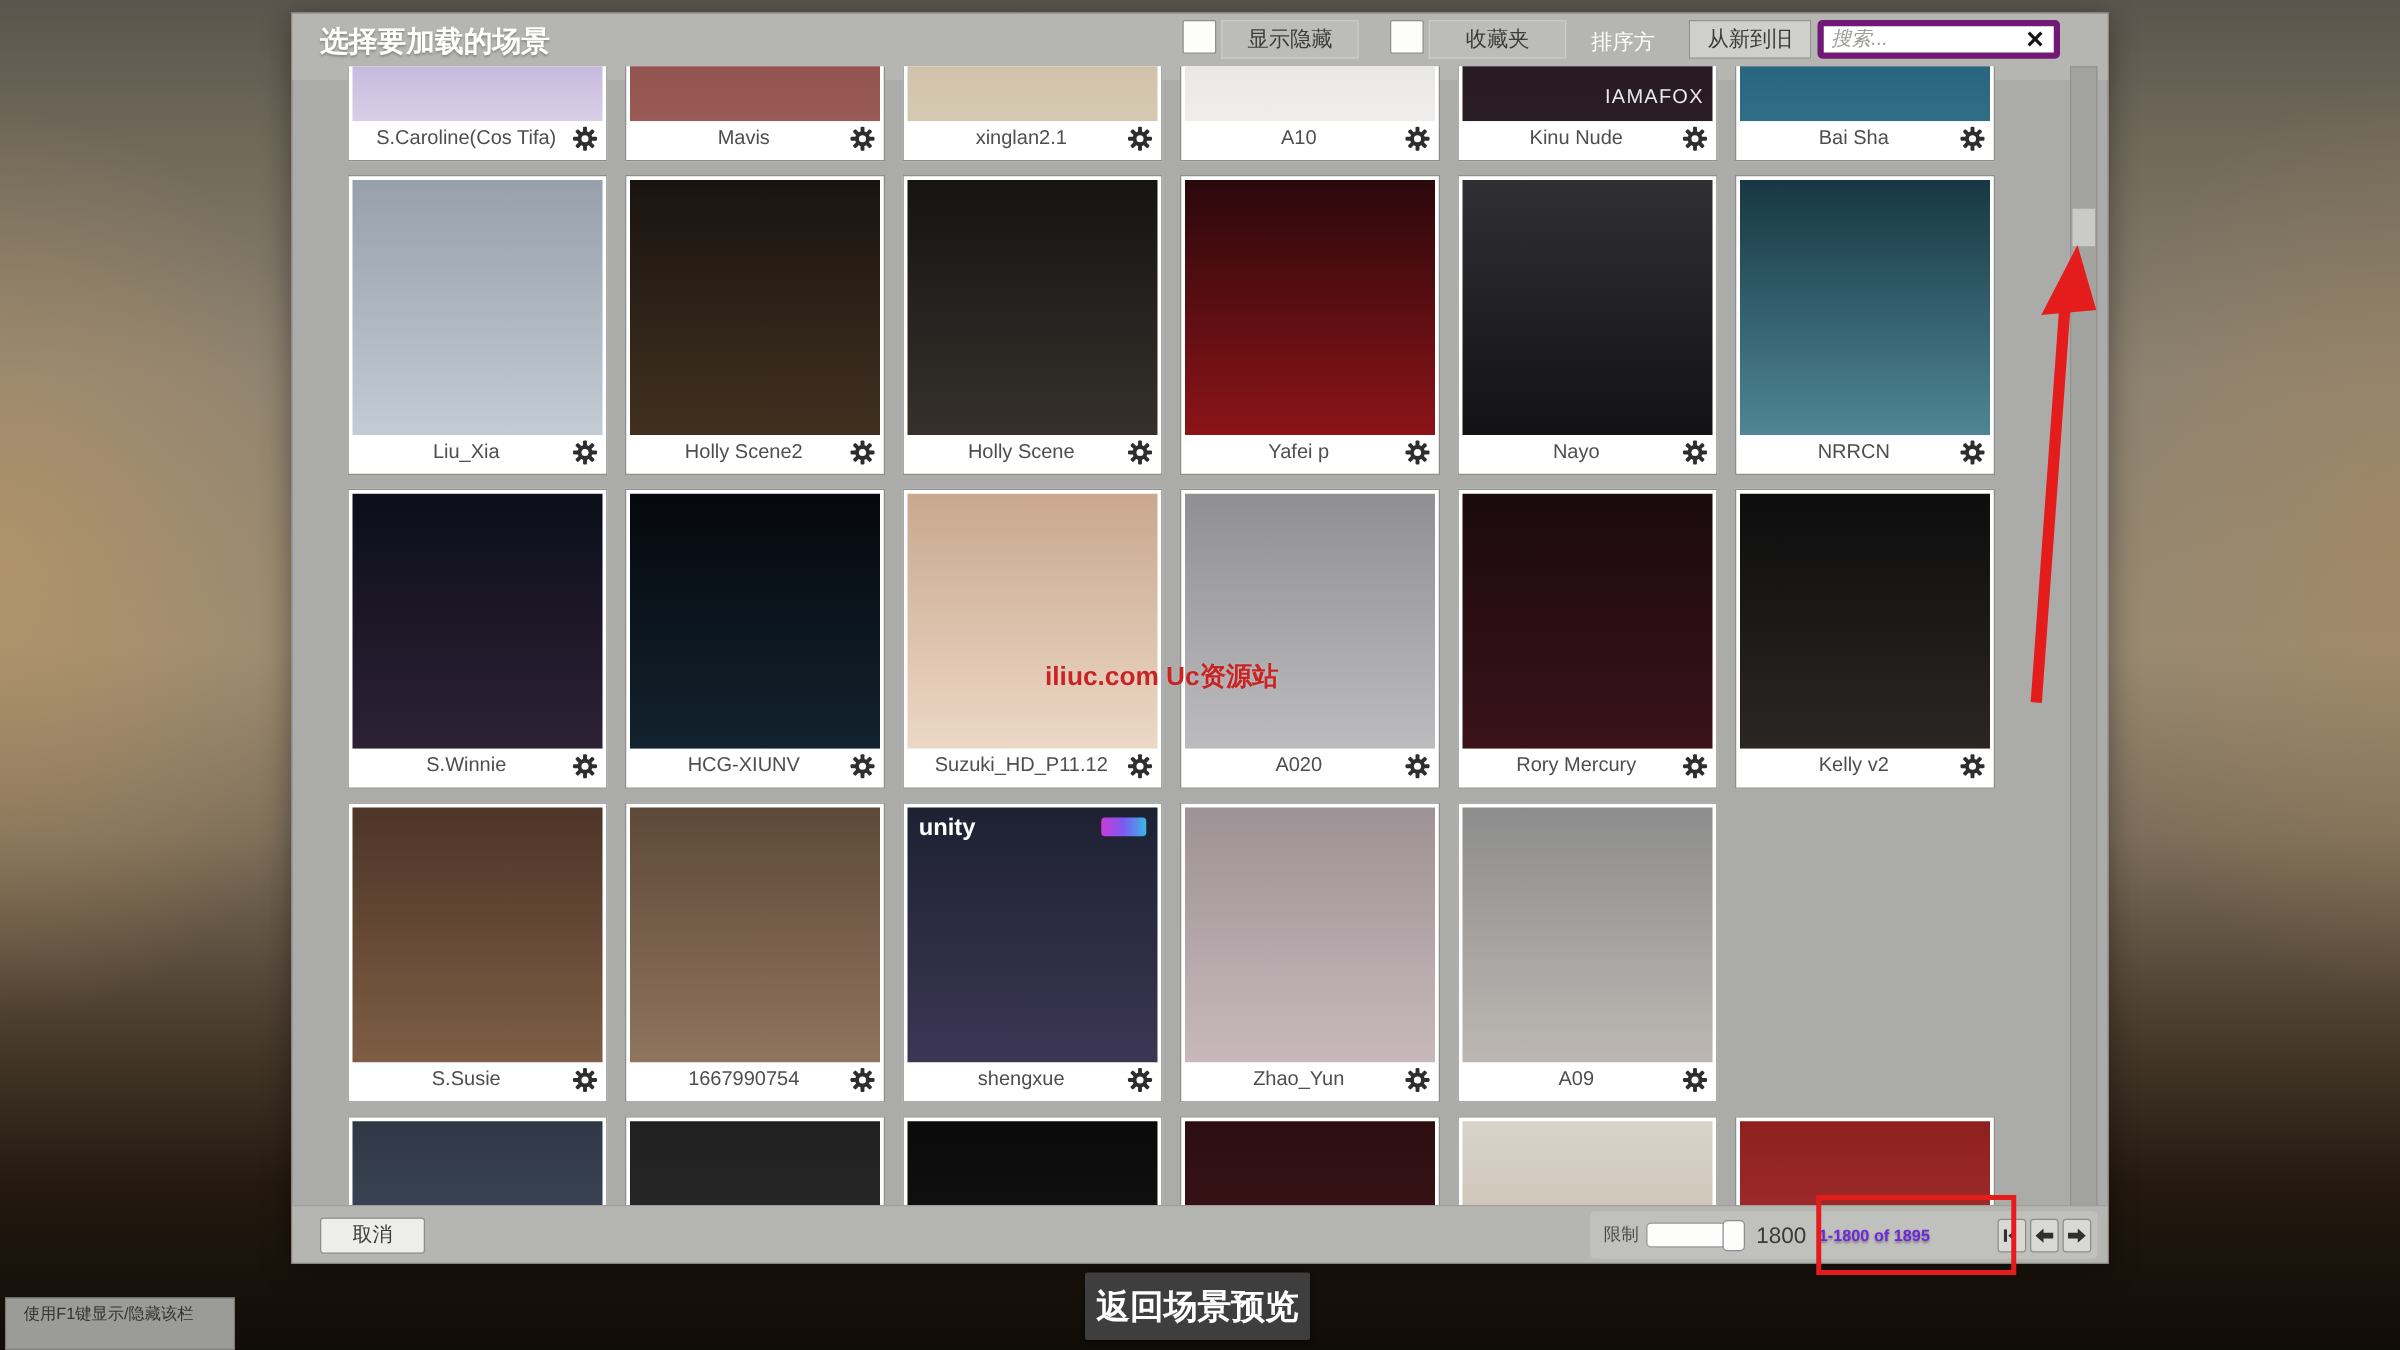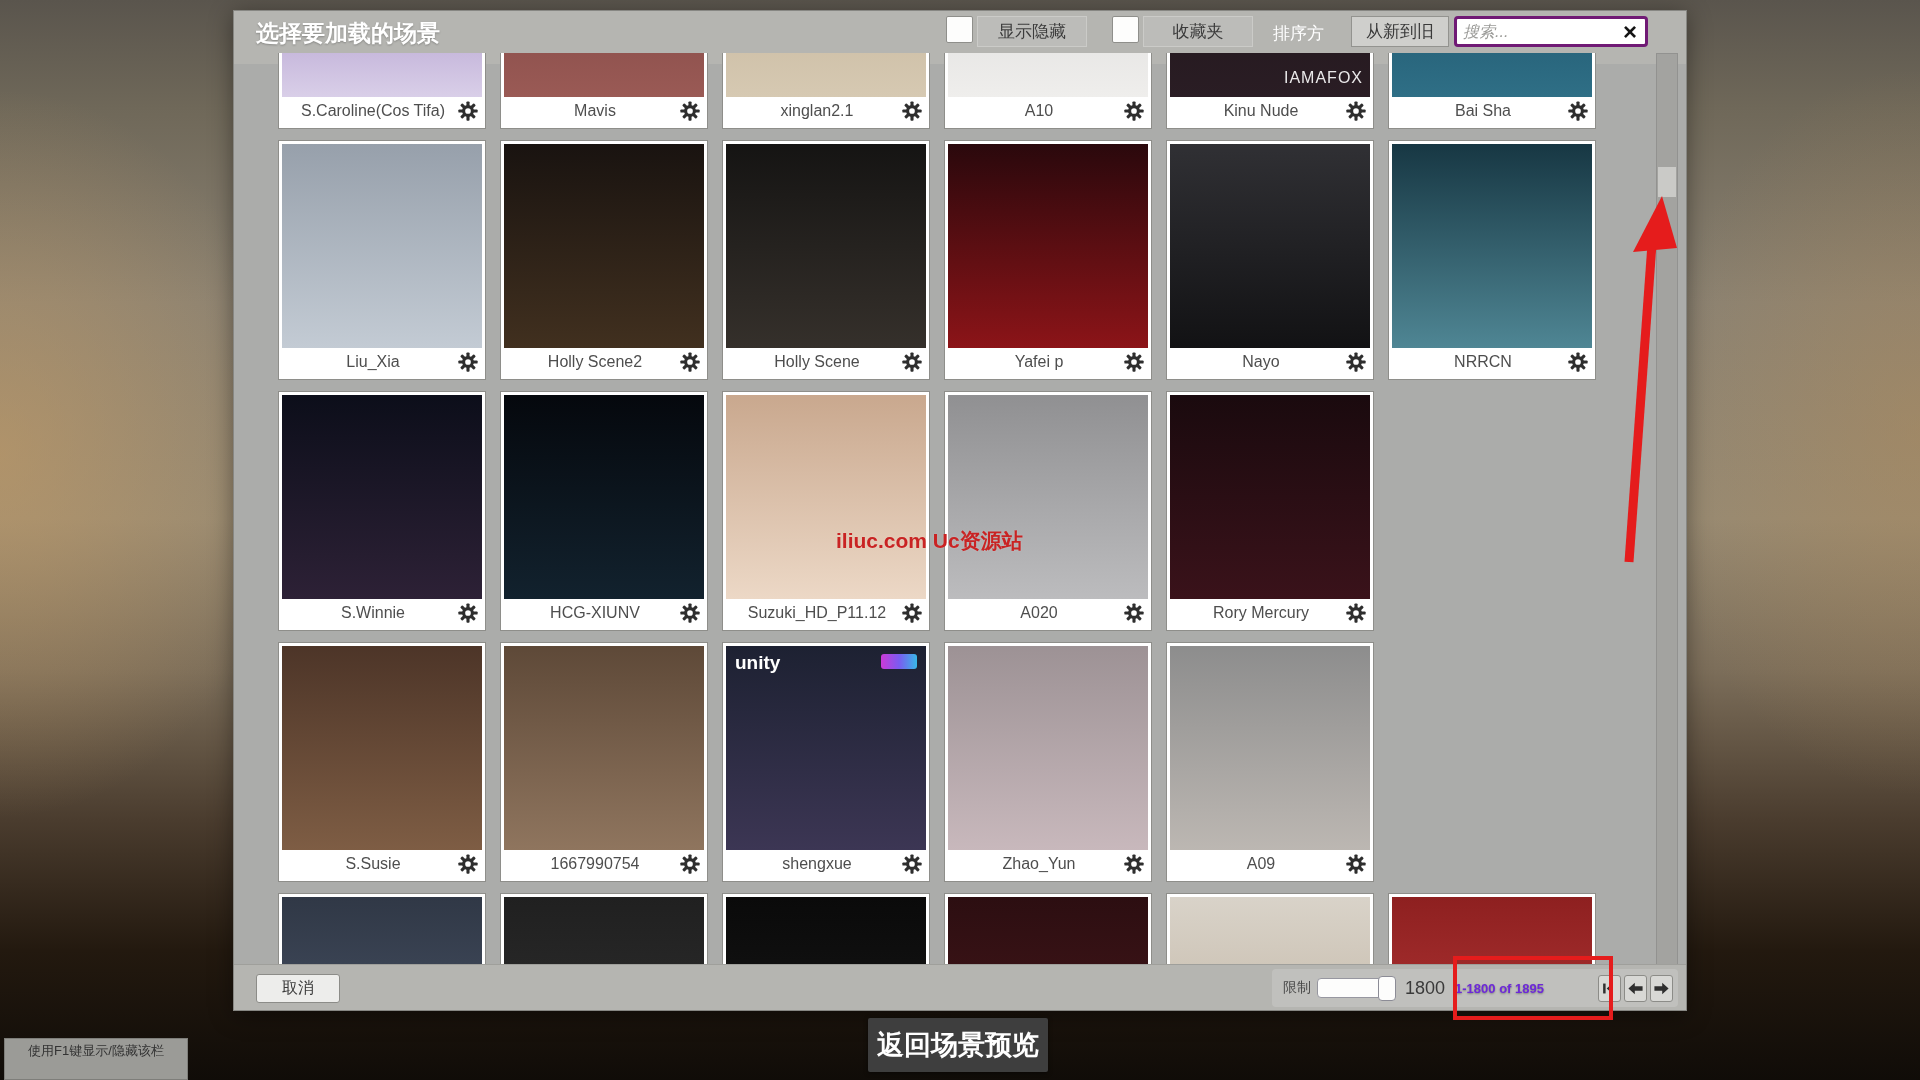--- a/index.html
+++ b/index.html
@@ -25,21 +25,21 @@
   .checkbox { appearance:none; -webkit-appearance:none; width:27px; height:27px; background:#fdfdfc;
     border:1px solid #8f8f8b; border-radius:2px; margin-right:4px; cursor:pointer; }
   .check-label-box { height:31px; min-width:110px; padding:0 14px; border:1px solid #cbcbc8;
     background:#bcbcb9; display:flex; align-items:center; justify-content:center;
     color:#3c3c3c; font-size:17px; white-space:nowrap; }
   .grp-show-hidden { left:712px; } .grp-favorites { left:878px; }
   .sort-label { position:absolute; left:1039px; top:11px; color:#fff; font-size:17px; white-space:nowrap; }
   .sort-btn { position:absolute; left:1117px; top:5px; width:98px; height:31px; background:#cfcfcc;
     border:1px solid #93938f; color:#3a3a3a; font-size:17px; cursor:pointer; }
   .search-box { position:absolute; left:1220px; top:5px; width:194px; height:31px; background:#fff;
-    border:3px solid #701a75; border-radius:4px; display:flex; align-items:center; padding:0 6px; }
+    border:5px solid #701a75; border-radius:4px; display:flex; align-items:center; padding:0 6px; }
   .search-input { flex:1; border:none; outline:none; font-size:16px; color:#333; background:transparent; min-width:0; }
   .search-input::placeholder { font-style:italic; color:#9b9b98; }
   .clear-x { color:#141414; font-size:24px; font-weight:bold; line-height:1; cursor:pointer; padding:0 2px; }
 
   
   .grid-viewport { position:absolute; left:0; top:42px; width:1423px; height:913px; overflow:hidden; }
   .card-row { display:flex; gap:14px; padding-left:44px; margin-bottom:11px; }
   .row-clip-top { margin-top:-164px; }
   .card { width:208px; height:240px; background:#fff; border:1px solid #8e8e8a; padding:3px;
     display:flex; flex-direction:column; flex:0 0 auto; cursor:pointer; }
@@ -79,21 +79,21 @@
     text-shadow:0 1px 2px rgba(0,0,0,.35); white-space:nowrap; }
   .page-btn { width:23px; height:27px; background:#d8d8d5; border:1px solid #8c8c88; border-radius:3px;
     display:flex; align-items:center; justify-content:center; margin-left:3px; cursor:pointer; flex:0 0 auto; }
   .page-btn svg { width:17px; height:17px; display:block; }
 
   
   .return-btn { position:absolute; left:868px; top:1018px; width:180px; height:54px; background:#3e3e3e;
     color:#fff; font-size:27px; font-weight:bold; border:none; border-radius:2px; cursor:pointer;
     box-shadow:0 1px 4px rgba(0,0,0,.5); }
   .f1-tip { position:absolute; left:4px; top:1038px; width:184px; min-height:42px; background:#9b9b97;
-    border:1px solid #7e7e7a; color:#333; font-size:13px; text-align:center; line-height:1.5; padding:2px 14px; }
+    border:1px solid #7e7e7a; color:#333; font-size:13px; text-align:left; line-height:1.5; padding:2px 14px; }
 
   
   .anno-box { position:absolute; left:1453px; top:956px; width:160px; height:64px;
     border:4px solid #e51c1c; z-index:40; pointer-events:none; }
   .anno-arrow { position:absolute; left:0; top:0; width:1920px; height:1080px; z-index:41; pointer-events:none; }
 </style>
 </head>
 <body>
 
 <div class="stage">
@@ -416,20 +416,38 @@
                     </g>
                     <circle cx="12" cy="12" r="3.1" fill="#fff"></circle>
                   </svg>
                 </span>
               </div>
             </div>
             <div class="card">
               <div class="thumb" style="background: linear-gradient(rgb(26, 10, 14), rgb(58, 18, 26));"></div>
               <div class="namebar">
                 <span class="card-name">Rory Mercury</span>
+                <span class="gear-btn">
+                  <svg viewBox="0 0 24 24">
+                    <g fill="#2e2e2e">
+                      <circle cx="12" cy="12" r="6.5"></circle>
+                      <rect x="10.3" y="1.5" width="3.4" height="21" rx="1"></rect>
+                      <rect x="1.5" y="10.3" width="21" height="3.4" rx="1"></rect>
+                      <rect x="10.3" y="1.5" width="3.4" height="21" rx="1" transform="rotate(45 12 12)"></rect>
+                      <rect x="10.3" y="1.5" width="3.4" height="21" rx="1" transform="rotate(-45 12 12)"></rect>
+                    </g>
+                    <circle cx="12" cy="12" r="3.1" fill="#fff"></circle>
+                  </svg>
+                </span>
+              </div>
+            </div>
+            <div class="card">
+              <div class="thumb" style="background: linear-gradient(rgb(13, 13, 13), rgb(42, 38, 36));"></div>
+              <div class="namebar">
+                <span class="card-name">Kelly v2</span>
                 <span class="gear-btn">
                   <svg viewBox="0 0 24 24">
                     <g fill="#2e2e2e">
                       <circle cx="12" cy="12" r="6.5"></circle>
                       <rect x="10.3" y="1.5" width="3.4" height="21" rx="1"></rect>
                       <rect x="1.5" y="10.3" width="21" height="3.4" rx="1"></rect>
                       <rect x="10.3" y="1.5" width="3.4" height="21" rx="1" transform="rotate(45 12 12)"></rect>
                       <rect x="10.3" y="1.5" width="3.4" height="21" rx="1" transform="rotate(-45 12 12)"></rect>
                     </g>
                     <circle cx="12" cy="12" r="3.1" fill="#fff"></circle>

